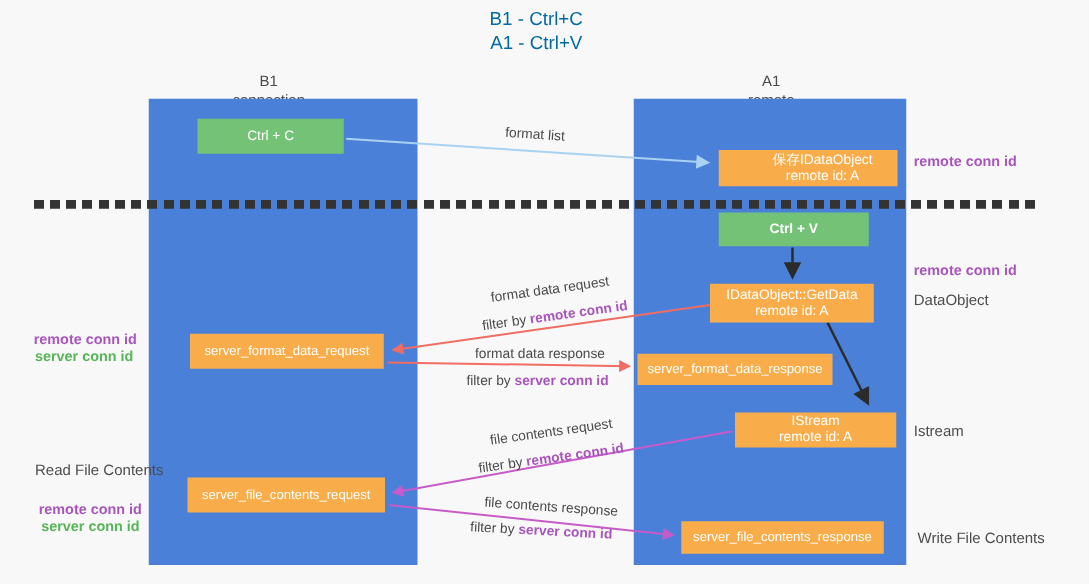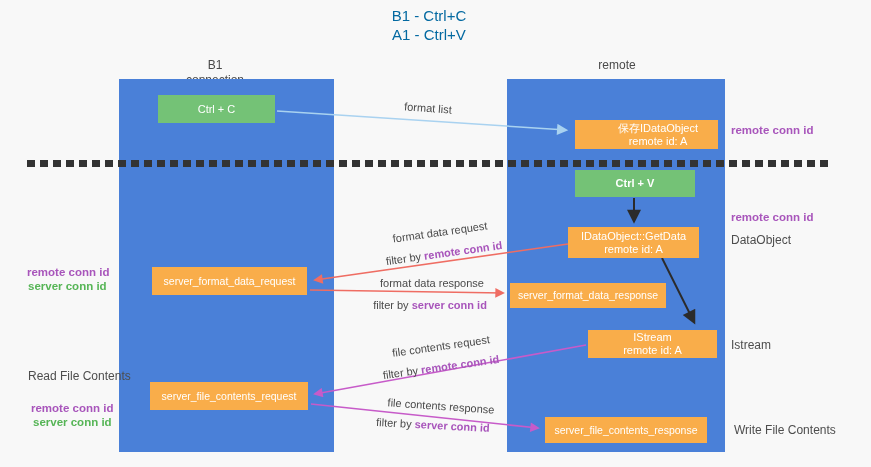--- a/index.html
+++ b/index.html
@@ -60,20 +60,21 @@
   <div class="title">
     <div>B1 - Ctrl+C</div>
     <div>A1 - Ctrl+V</div>
   </div>
 
   <div class="lane-header" style="left:155px;">
     <div>B1</div>
     <div>connection</div>
   </div>
   <div class="lane-header" style="left:557px;">
+    <div>A1</div>
     <div>remote</div>
   </div>
 
   <div class="lane" style="left:119px;width:215px;"></div>
   <div class="lane" style="left:507px;width:218px;"></div>
 
   <div class="dashes"></div>
 
   <svg class="overlay" width="871" height="467" viewBox="0 0 871 467">
     <defs>

